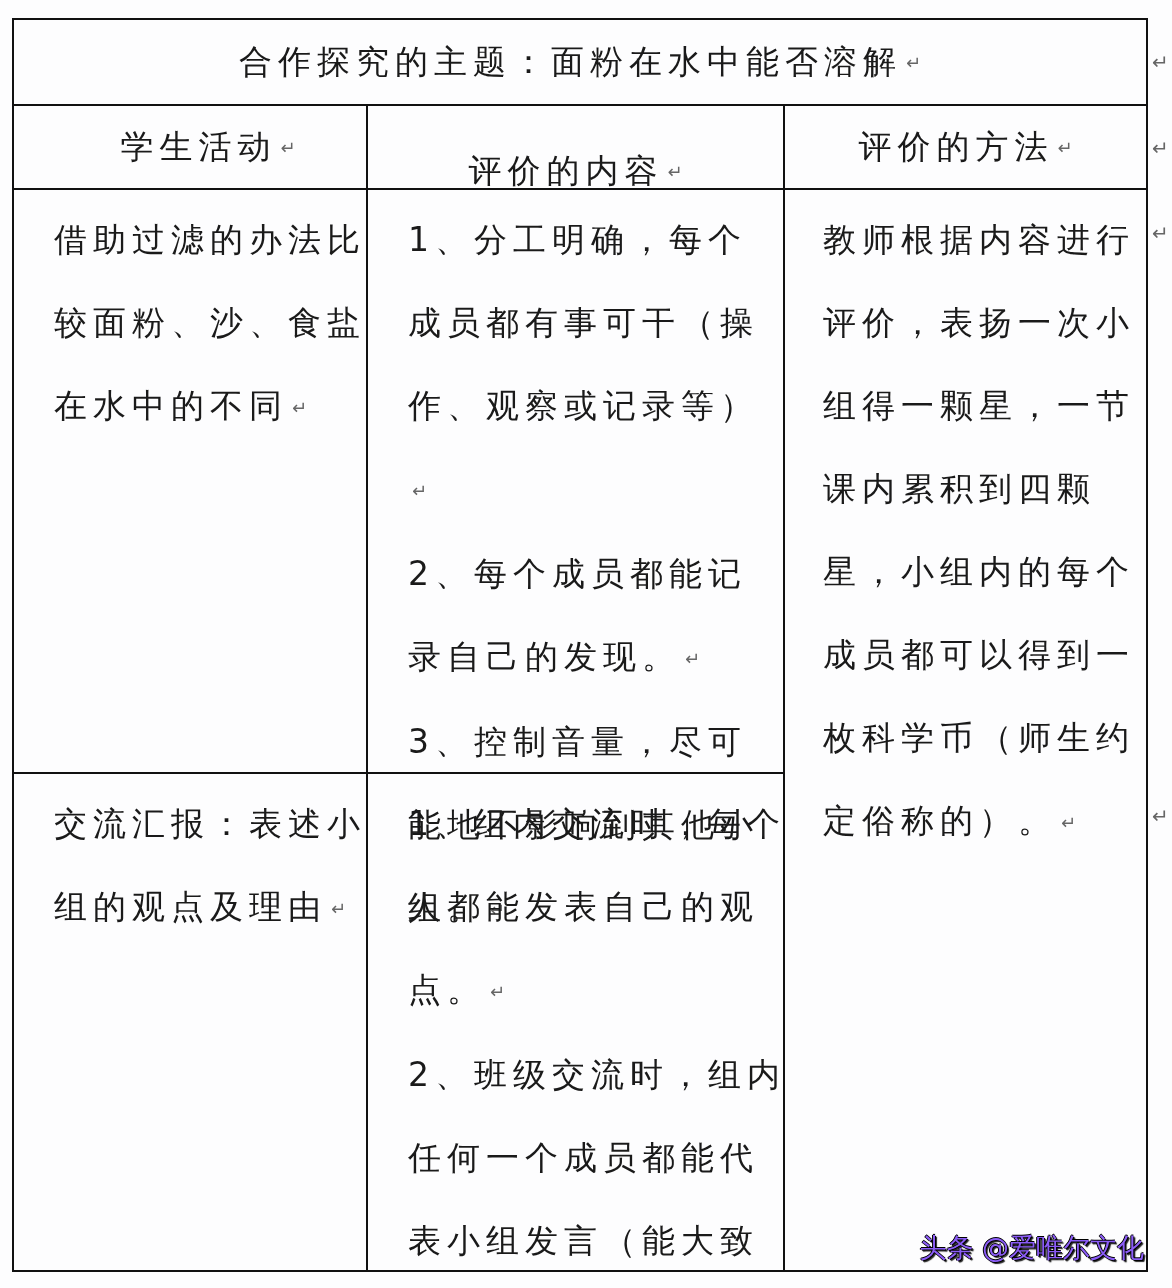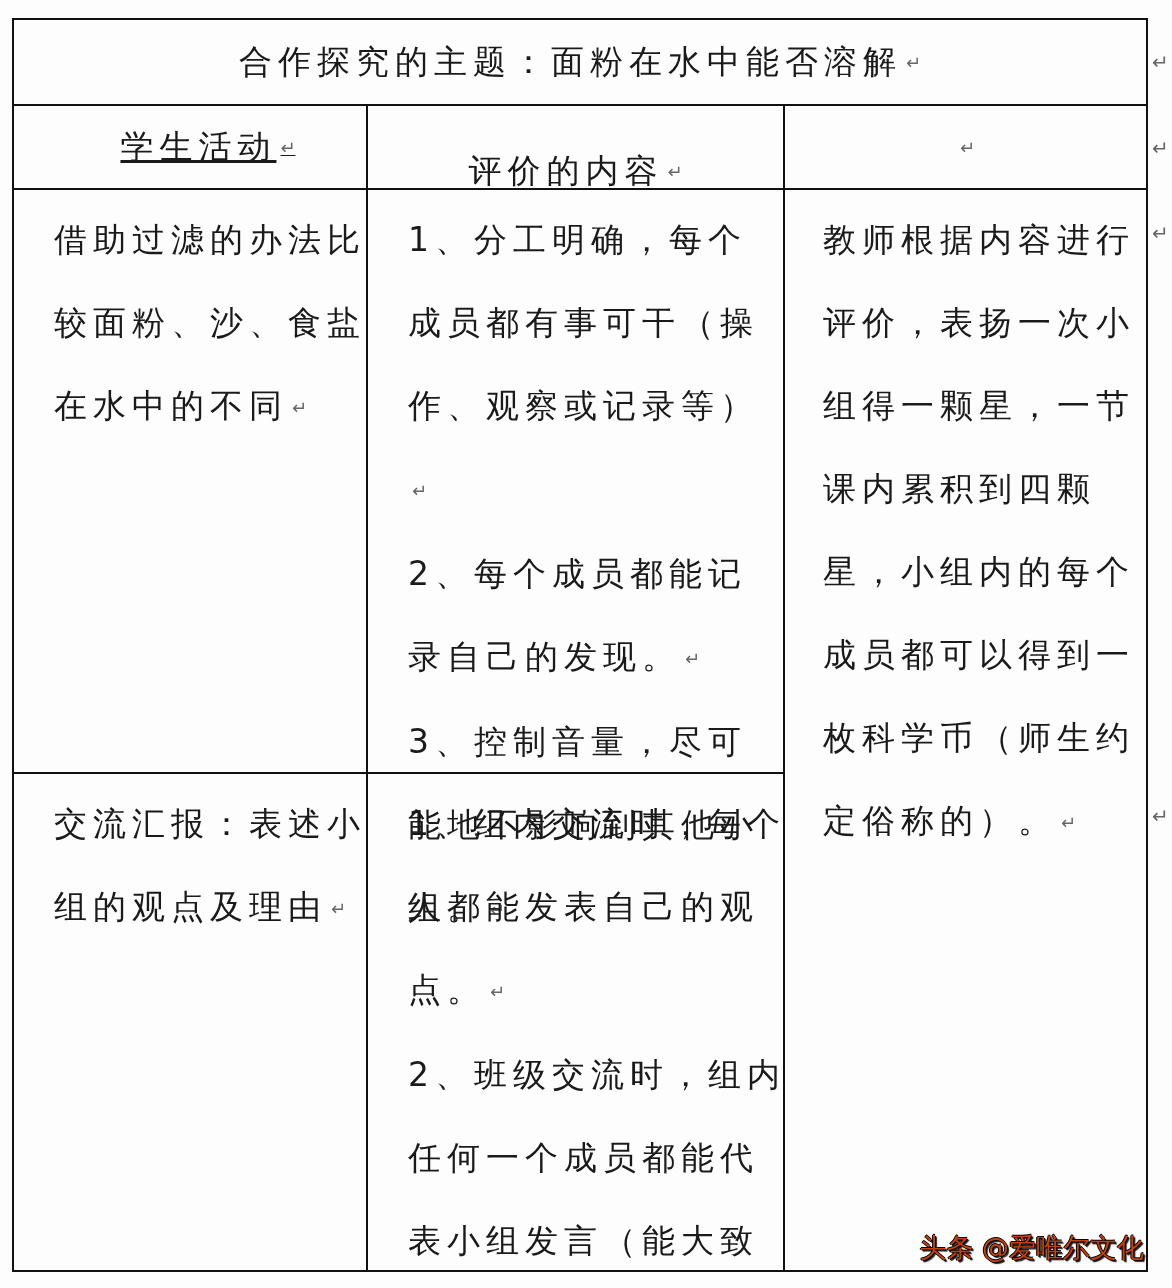--- a/index.html
+++ b/index.html
@@ -29,50 +29,51 @@
     word-break: break-all;
     margin-left: 24px;
   }
   .para { display: block; }
   .ret { font-size: 18px; color: #666; letter-spacing: 0; margin-left: 4px; vertical-align: middle; }
   .margin-ret {
     position: absolute; left: 1152px; font-size: 20px; color: #666;
   }
   .watermark {
     position: absolute; right: 28px; bottom: 22px;
-    font-size: 27px; color: #c2410c; letter-spacing: 0;
+    font-size: 27px; color: #8b5cf6; letter-spacing: 0;
     text-shadow: 1px 1px 0 #000, -1px 0 0 #000, 0 -1px 0 #000, 2px 2px 1px #222;
   }
 </style>
 </head>
 <body>
 
 <div class="tbl">
 
   <div class="hline" style="left:0; top:84px; width:1132px;"></div>
   <div class="hline" style="left:0; top:168px; width:1132px;"></div>
   <div class="hline" style="left:0; top:752px; width:769px;"></div>
 
   <div class="vline" style="left:352px; top:84px; height:1166px;"></div>
   <div class="vline" style="left:769px; top:84px; height:1166px;"></div>
 
   <div class="cell center" style="left:0; top:0; width:1132px; height:84px;">
     <span>合作探究的主题：面粉在水中能否溶解</span>
       <span class="ret">↵</span>
   </div>
 
-  <div class="cell center" style="left:0; top:86px; width:388px; height:82px;text-decoration:underline;">
+  <div class="cell center" style="left:0; top:86px; width:388px; height:82px;">
     <span>学生活动</span>
       <span class="ret">↵</span>
   </div>
   <div class="cell center" style="left:354px; top:86px; width:415px; height:82px;margin-top:24px;">
     <span>评价的内容</span>
       <span class="ret">↵</span>
   </div>
   <div class="cell center" style="left:771px; top:86px; width:361px; height:82px;">
+    <span>评价的方法</span>
       <span class="ret">↵</span>
   </div>
 
   <div class="cell body-text" style="left:0; top:170px; width:352px; height:582px;">
     <span>借助过滤的办法比较面粉、沙、食盐在水中的不同</span><span class="ret">↵</span>
   </div>
   <div class="cell body-text" style="left:354px; top:170px; width:385px; height:582px;">
     <span class="para"><span>1、分工明确，每个成员都有事可干（操作、观察或记录等）</span><span class="ret">↵</span></span>
     <span class="para"><span>2、每个成员都能记录自己的发现。</span><span class="ret">↵</span></span>
     <span class="para"><span>3、控制音量，尽可能地不影响到其他小组。</span><span class="ret">↵</span></span>

